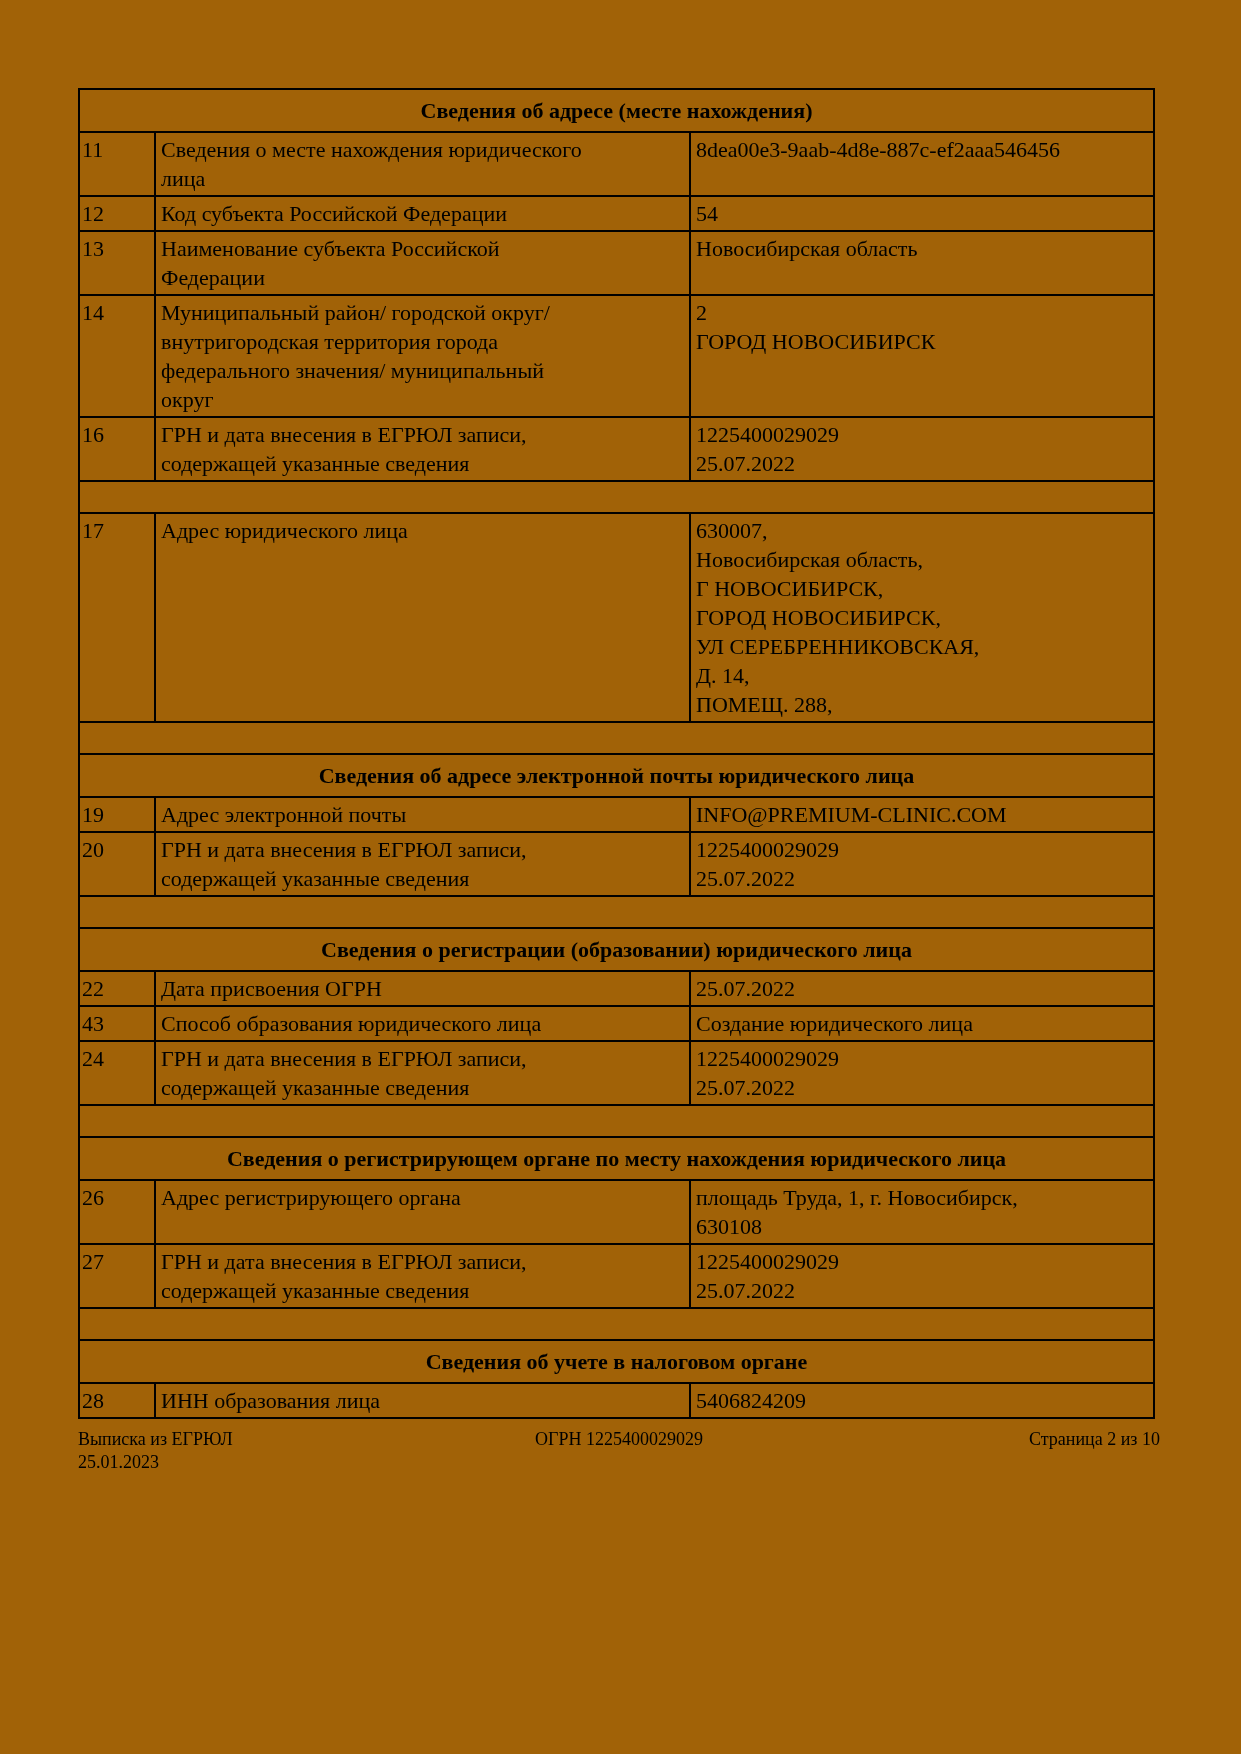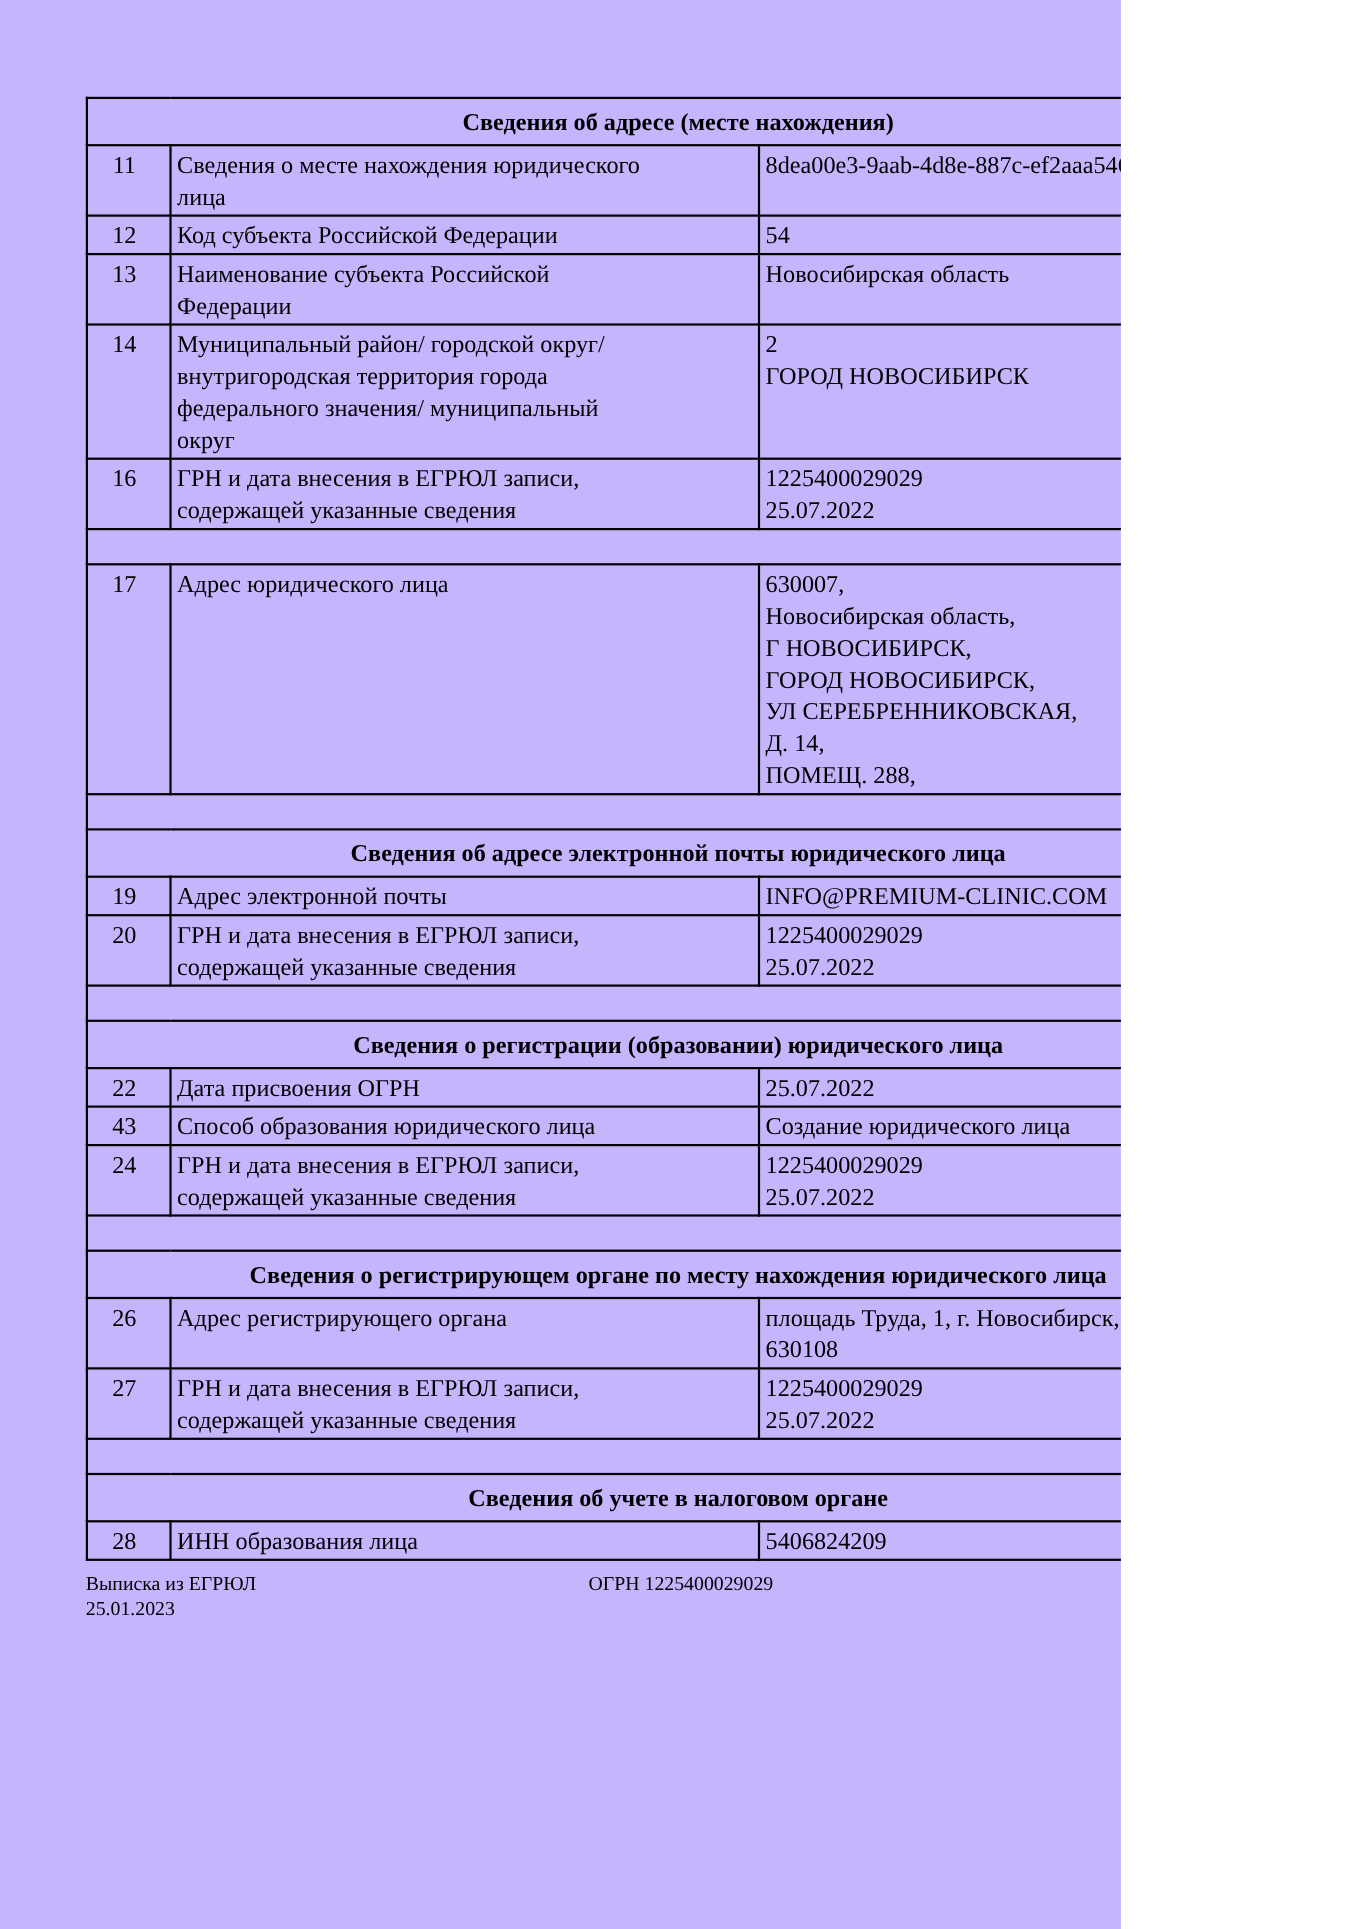--- a/index.html
+++ b/index.html
@@ -4,23 +4,23 @@
 <style>
   html, body {
     margin: 0;
     padding: 0;
     background: #ffffff;
     color: #000000;
     font-family: "Liberation Serif", "DejaVu Serif", serif;
   }
   .page {
     position: relative;
-    width: 1019px;
+    width: 1241px;
     height: 1754px;
-    background: #c4b5fd;
+    background: #a16207;
     box-sizing: border-box;
     padding: 88px 0 0 78px;
     overflow: hidden;
   }
   table.doc-table {
     border-collapse: collapse;
     width: 1075px;
     table-layout: fixed;
   }
   col.c-num   { width: 76px; }
@@ -30,21 +30,20 @@
     border: 2px solid #000000;
     vertical-align: top;
     font-size: 22px;
     line-height: 29px;
     padding: 2px 5px;
     white-space: pre-line;
     overflow: hidden;
     word-wrap: break-word;
   }
   td.num {
-    text-align: center;
     padding-left: 2px;
     padding-right: 10px;
     margin-top: 36px;
   }
   td.sec-title {
     text-align: center;
     font-weight: bold;
     white-space: normal;
     padding: 6px 4px;
   }

